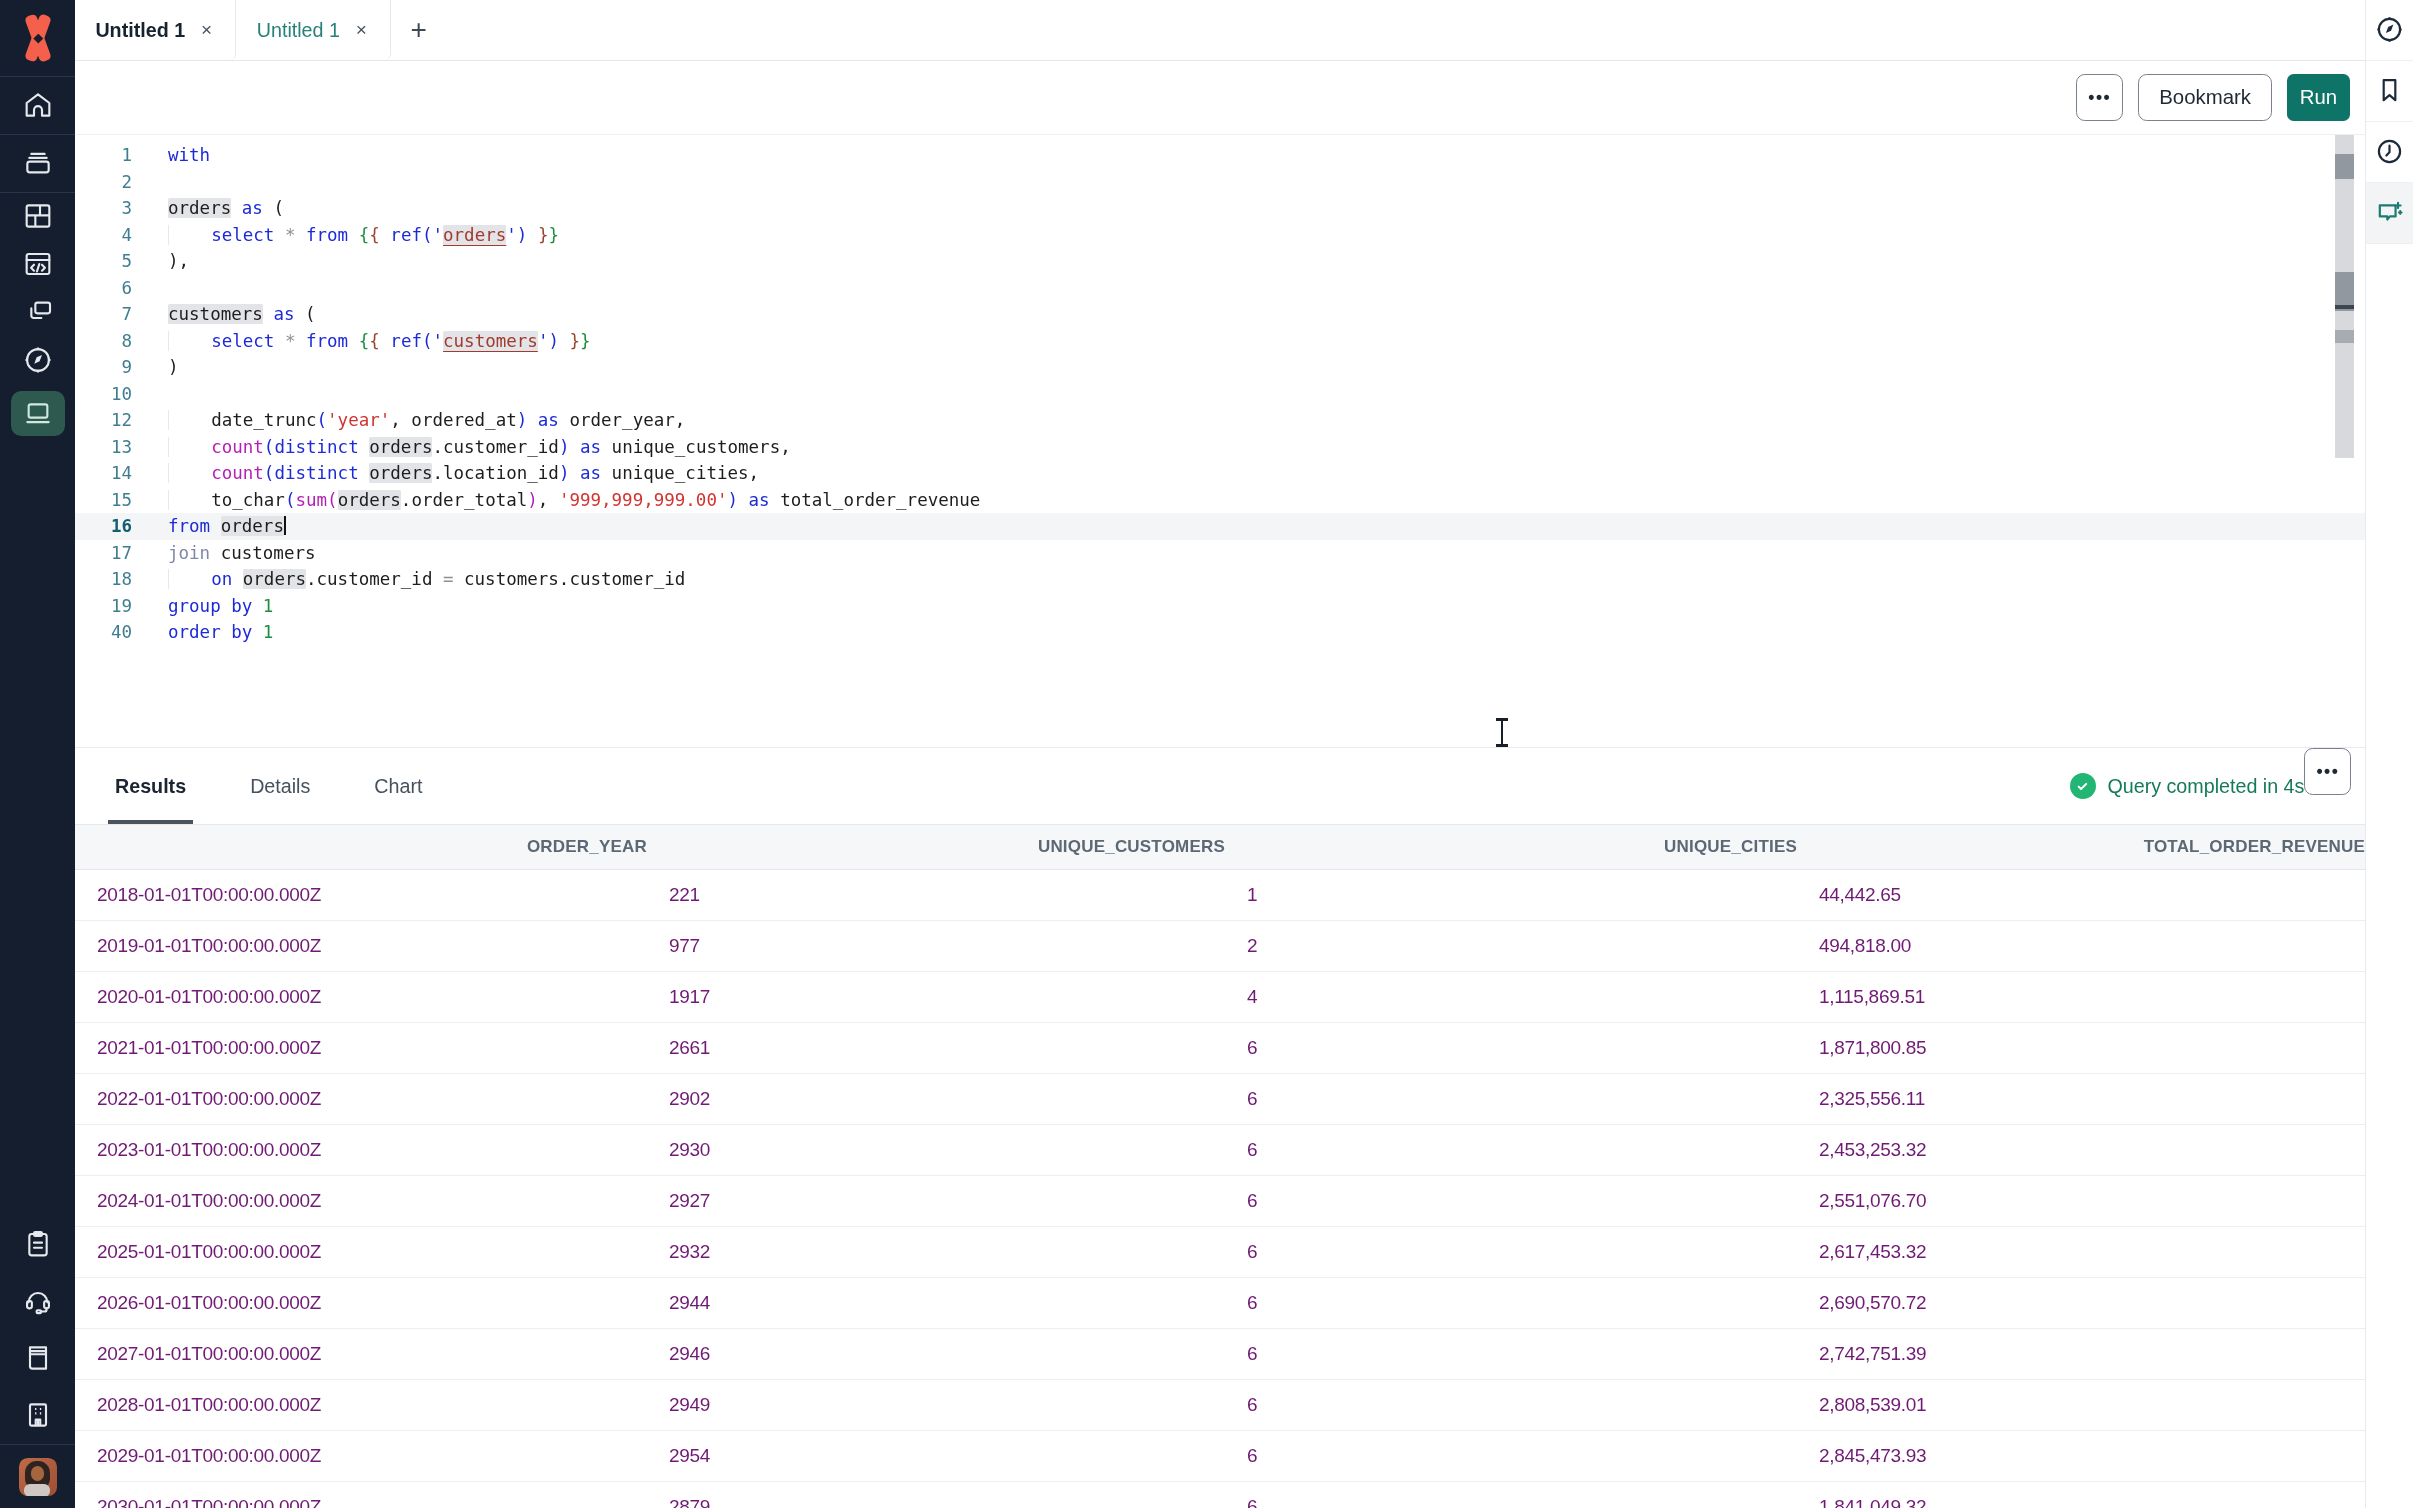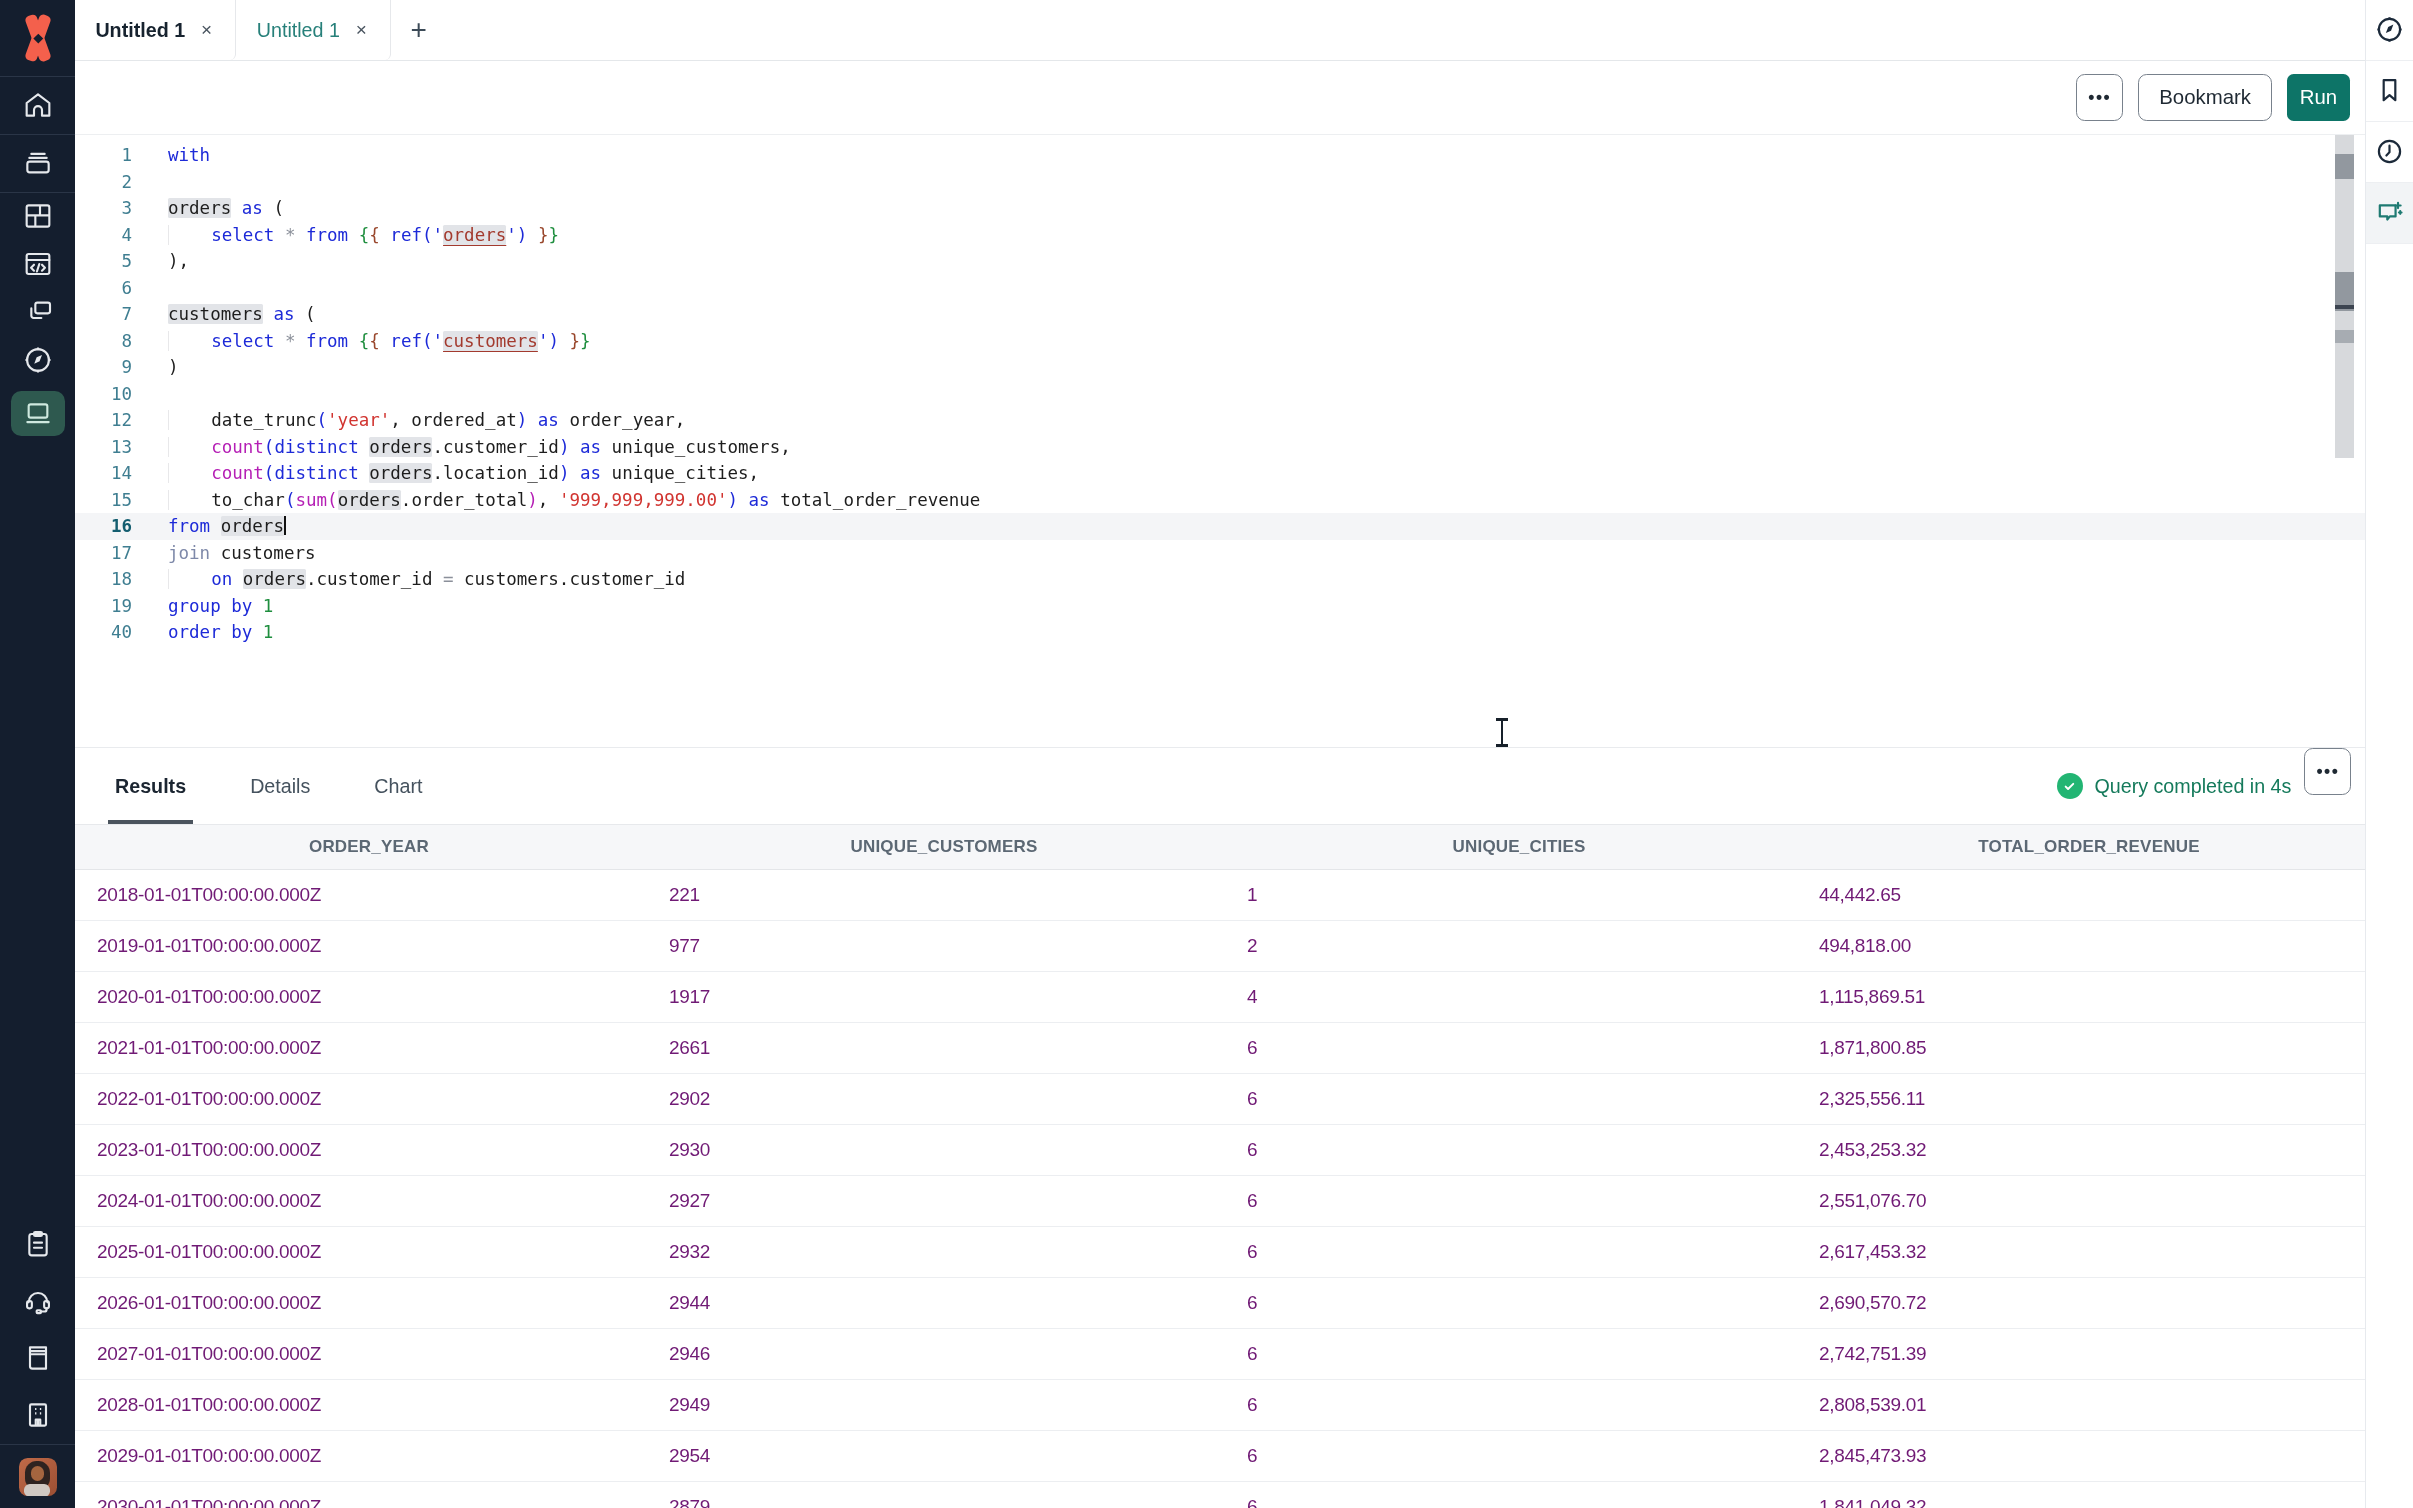--- a/index.html
+++ b/index.html
@@ -80,29 +80,29 @@
   .ibeam .cap{position:absolute;left:2.2px;width:11.7px;height:2.9px;background:#17202a;}
   .ibeam .top{top:0;} .ibeam .bot{bottom:0;}
 
   
   .results{flex:1;display:flex;flex-direction:column;border-top:1.5px solid #e9ebee;min-height:0;}
   .results-head{height:76px;flex:none;position:relative;display:flex;padding:0 14.6px 0 40px;background:#fff;}
   .rtabs{display:flex;gap:64px;height:100%;align-items:center;}
   .rtab{position:relative;height:100%;display:flex;align-items:center;font-size:19.7px;color:#45525e;cursor:pointer;}
   .rtab.active{color:#1b2531;font-weight:700;}
   .rtab.active::after{content:"";position:absolute;left:-7.3px;right:-7.3px;bottom:0;height:4.4px;background:#4b545e;}
-  .rstatus{margin-left:auto;display:flex;align-items:center;gap:11.7px;margin-right:13px;}
+  .rstatus{margin-left:auto;display:flex;align-items:center;gap:11.7px;}
   .rstatus .check{width:26px;height:26px;border-radius:50%;background:#22b573;display:flex;align-items:center;justify-content:center;}
   .rstatus .check svg{width:14.6px;height:14.6px;}
   .rstatus .txt{font-size:19.7px;color:#157a5b;}
 
   
   .tablewrap{flex:1;overflow:hidden;border-right:1.5px solid #e4e7ea;}
   table.grid{border-collapse:collapse;width:100%;table-layout:fixed;}
-  table.grid th{background:#f6f7f9;border-top:1.5px solid #e7e9ec;border-bottom:1.5px solid #e4e6e9;height:44px;text-align:center;padding:0 0 0 16px;font-size:17px;font-weight:700;color:#5c6874;letter-spacing:0.2px;}
+  table.grid th{background:#f6f7f9;border-top:1.5px solid #e7e9ec;border-bottom:1.5px solid #e4e6e9;height:44px;text-align:right;padding:0 0 0 16px;font-size:17px;font-weight:700;color:#5c6874;letter-spacing:0.2px;}
   table.grid td{height:50px;border-bottom:1.5px solid #eceef1;padding:0 0 0 22px;font-size:19px;color:#701a75;letter-spacing:-0.3px;}
   col.c1{width:572px;} col.c2{width:578px;} col.c3{width:572px;}
 </style>
 </head>
 <body>
 
 <div class="app">
 
   <nav class="left-rail">
     <div class="logo-cell">

